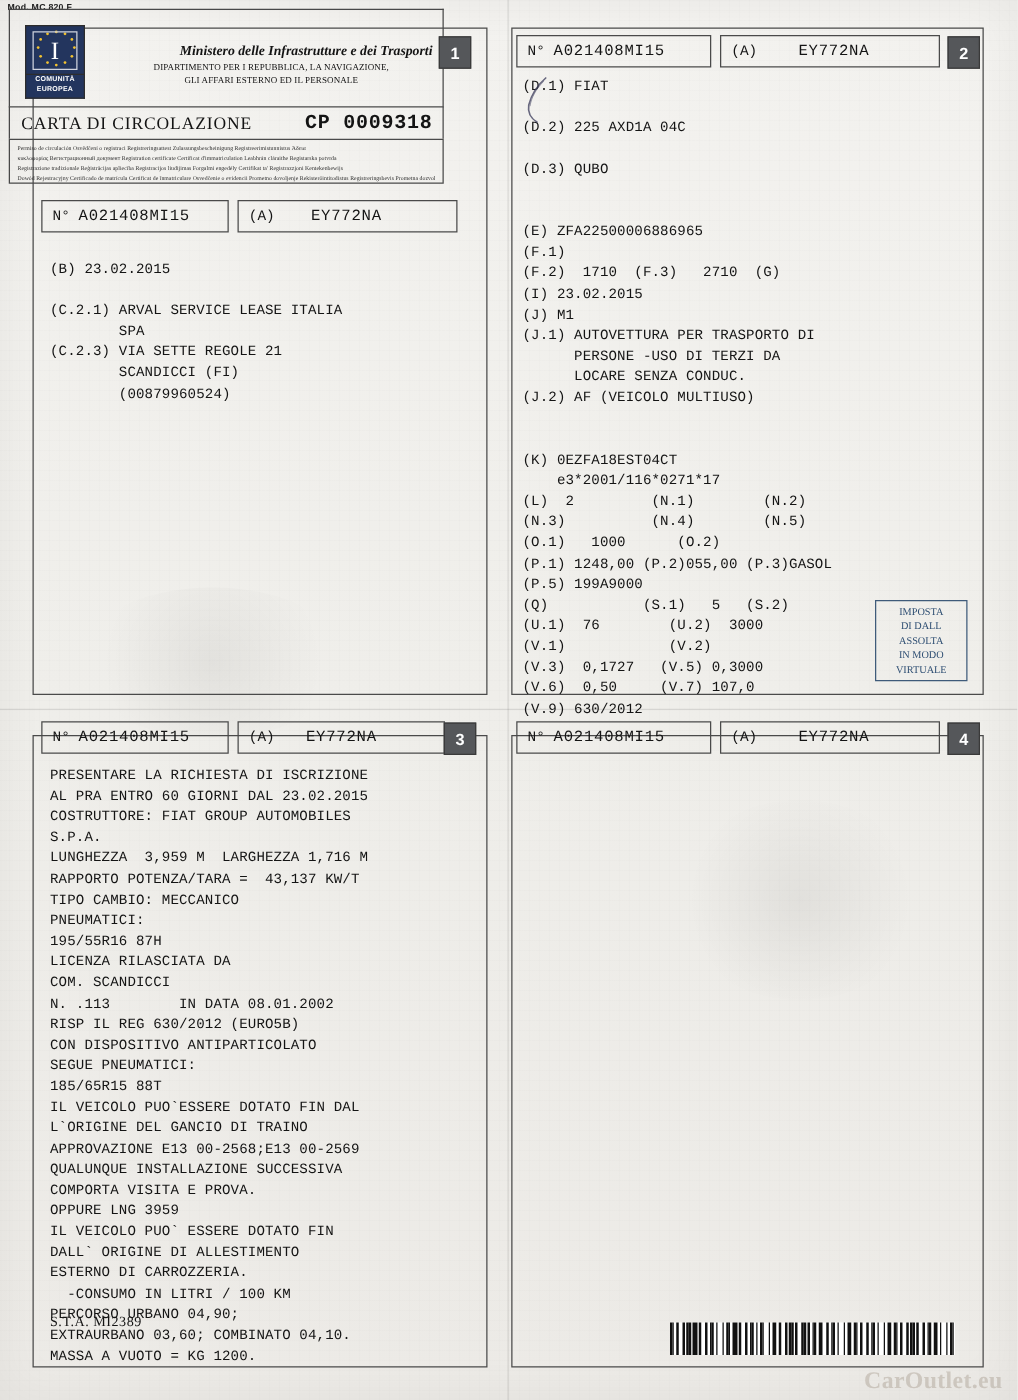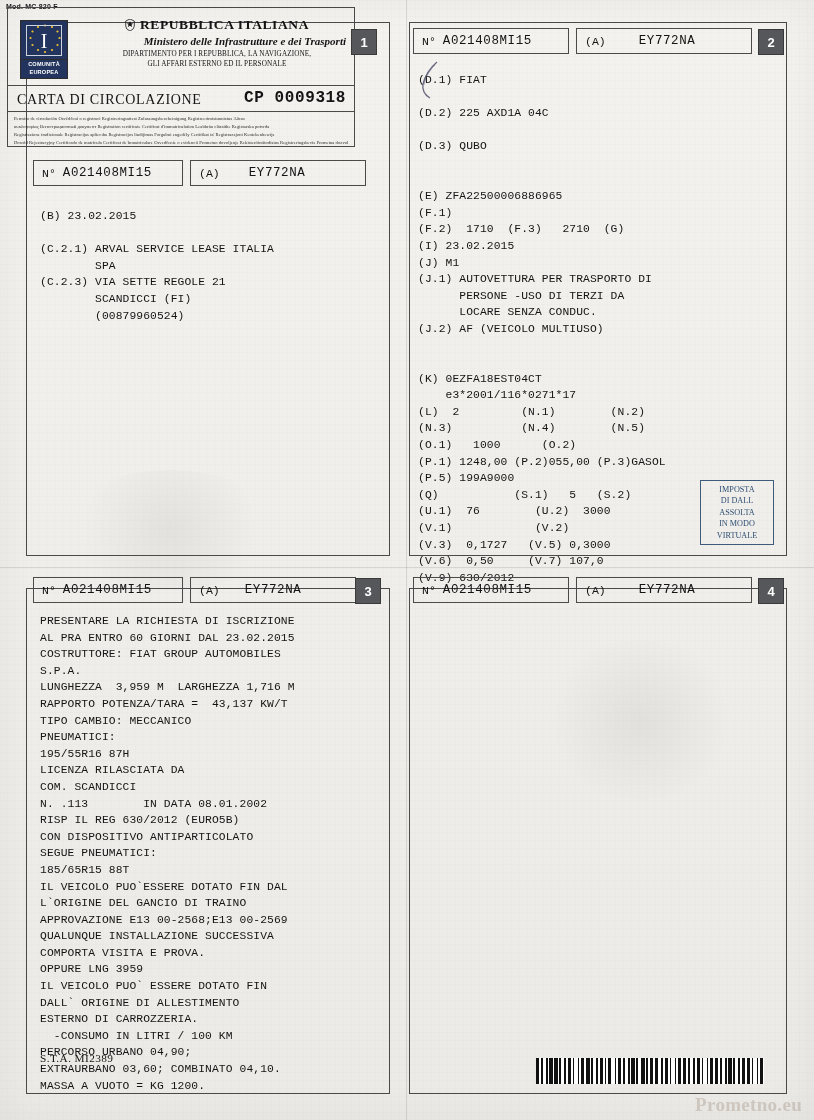--- a/index.html
+++ b/index.html
@@ -136,21 +136,21 @@
   }
 
   .txt{
     font-family:"Liberation Mono","DejaVu Sans Mono",monospace;
     font-size:11.3px;line-height:16.6px;
     white-space:pre;
     letter-spacing:0.1px;
   }
 
   .q1-body{position:absolute;left:40px;top:208px;}
-  .q2-body{position:absolute;left:418px;top:72px;}
+  .q2-body{position:absolute;left:418px;top:62px;}
   .q3-body{position:absolute;left:40px;top:613px;}
 
   .sta{
     position:absolute;left:40px;top:1052px;
     font-family:Liberation Serif, serif;font-size:11.3px;letter-spacing:0.4px;
   }
 
   
   .bollo{
     position:absolute;left:700px;top:480px;width:74px;height:65px;
@@ -227,26 +227,20 @@
               <circle cx="17" cy="6" r="1.1"></circle>
           </g>
         </svg>
         <div class="eu-inner">
             <span class="eu-ital">I</span>
           </div>
       </div>
       <div class="eu-cap">COMUNITÀ EUROPEA</div>
     </div>
 
-    <div class="rep-title">
-      <svg class="rep-shield" viewBox="0 0 10 12">
-        <path d="M5 0 L9.3 2 V7 Q9.3 10.3 5 12 Q0.7 10.3 0.7 7 V2 Z" fill="none" stroke="#1a1a1a" stroke-width="0.8"></path>
-        <path d="M5 2.2 L6 4.2 L8.2 4.4 L6.5 5.8 L7.1 8 L5 6.8 L2.9 8 L3.5 5.8 L1.8 4.4 L4 4.2 Z" fill="#1a1a1a"></path>
-      </svg><span>REPUBBLICA ITALIANA</span>
-    </div>
     <div class="min-title">Ministero delle Infrastrutture e dei Trasporti</div>
     <div class="dip-title">
       <div>DIPARTIMENTO PER I REPUBBLICA, LA NAVIGAZIONE,</div>
       <div>GLI AFFARI ESTERNO ED IL PERSONALE</div>
     </div>
   </div>
 
   <div class="q1-cc">
     <div class="cc-label">CARTA DI CIRCOLAZIONE</div>
     <div class="cc-code">CP 0009318</div>
@@ -523,17 +517,17 @@
       <i style="width:1.7px"></i>
       <u style="width:1.7px"></u>
       <u style="width:1.7px"></u>
       <i style="width:1.7px"></i>
       <u style="width:1.7px"></u>
       <i style="width:1.7px"></i>
       <i style="width:1.7px"></i>
     </div>
 
   <div class="watermark">
-    <span>Prometno.eu</span>
+    <span>CarOutlet.eu</span>
   </div>
 
   <div class="edge-shadow"></div>
 </div>
 
 </body></html>

